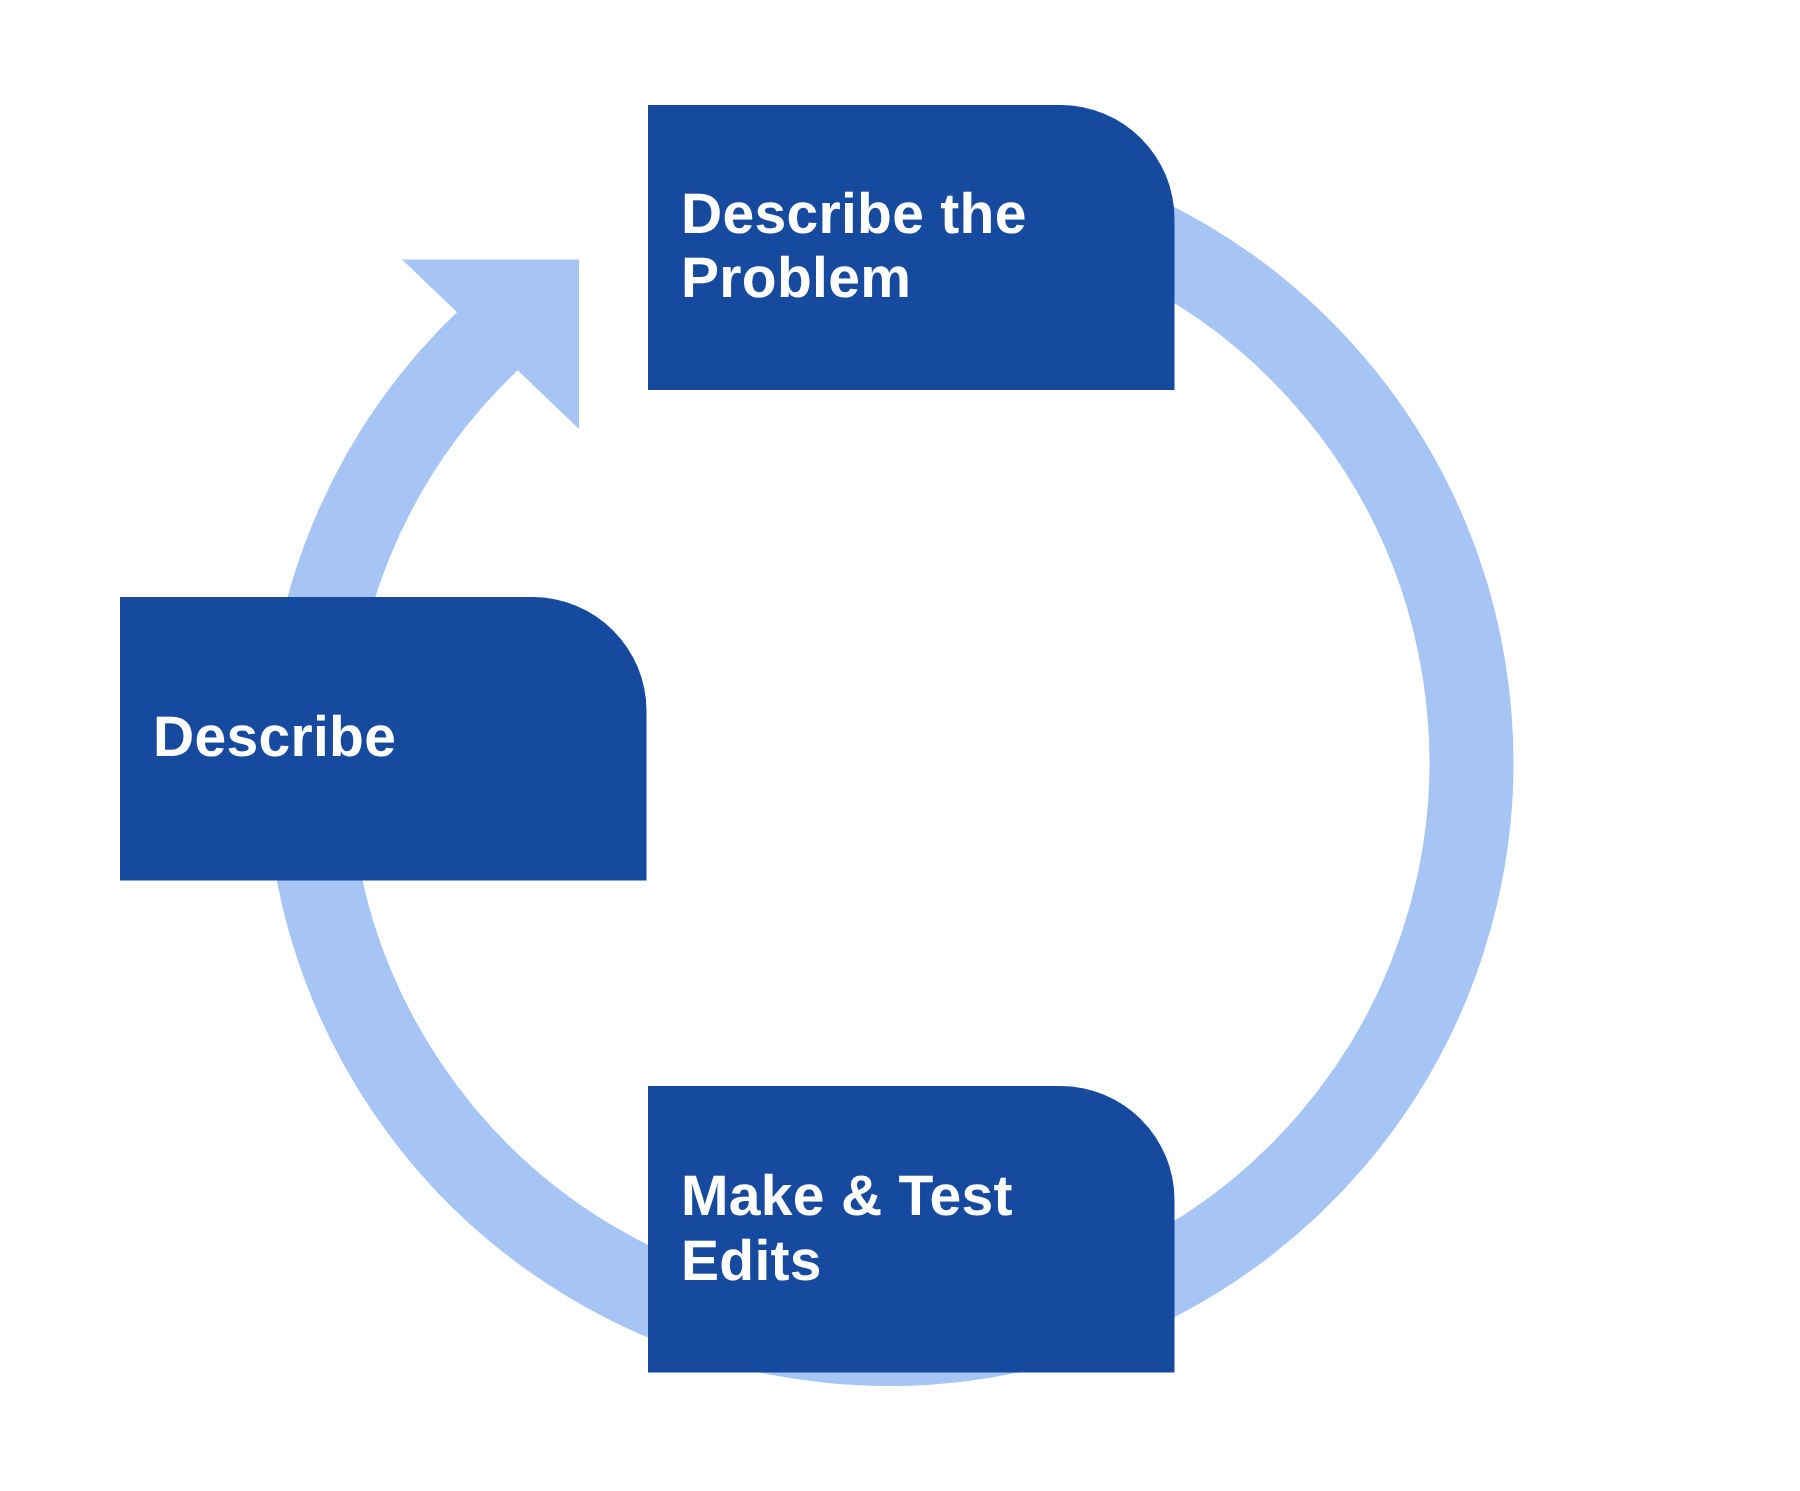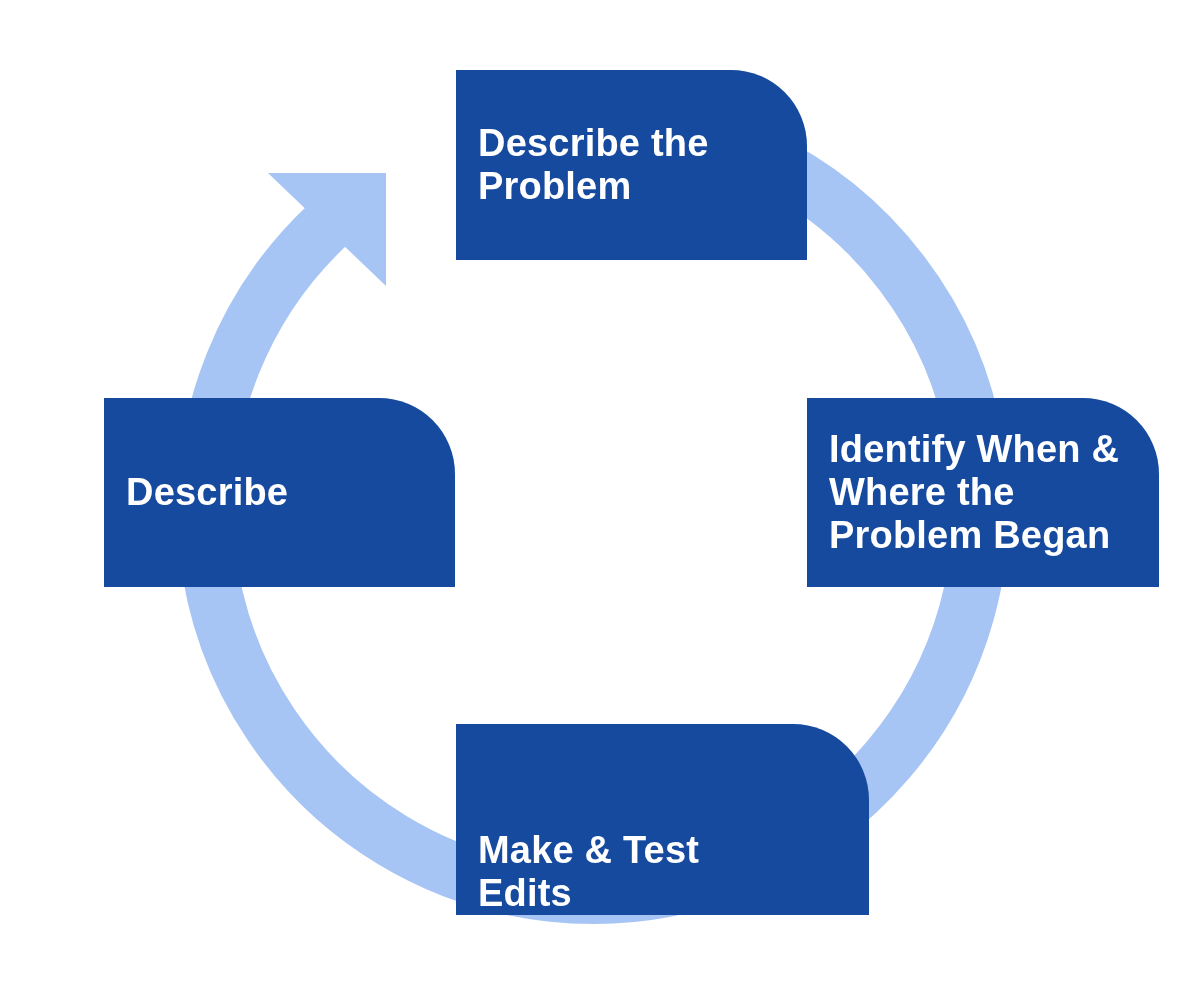--- a/index.html
+++ b/index.html
@@ -30,58 +30,52 @@
   }
   .arrow-head {
     fill: var(--ring-fill, #A6C4F4);
   }
   .step-box {
     position: absolute;
     background: var(--box-fill, #164A9E);
     border-top-right-radius: 76px;
     display: flex;
     align-items: center;
-    margin-left: 24px;
   }
   .step-label {
     color: var(--label-text, #ffffff);
     font-weight: 700;
     font-size: 38px;
     line-height: 43px;
     white-space: pre-line;
     padding-left: 22px;
     padding-right: 8px;
     letter-spacing: 0.2px;
   }
   .box-top    { left: 432px; top: 70px;  width: 351px; height: 190px; }
   .box-right  { left: 783px; top: 398px; width: 352px; height: 189px; }
-  .box-bottom { left: 432px; top: 724px; width: 413px; height: 191px; align-items: flex-end; }
+  .box-bottom { left: 432px; top: 724px; width: 351px; height: 191px; }
   .box-left   { left: 80px;  top: 398px; width: 351px; height: 189px; }
 </style>
 </head>
 <body>
 
 <div class="canvas">
 
   <svg class="ring-svg" viewBox="0 0 1200 994" aria-hidden="true">
 
     <path class="ring-arc" d="M 593 120 A 388 388 0 1 1 327.4 225.1"></path>
     <polygon class="arrow-head" points="268,173 386,173 386,286"></polygon>
   </svg>
 
   <div class="step-box box-top">
     <span class="step-label">Describe the
 Problem</span>
   </div>
 
-  <div class="step-box box-right">
-    <span class="step-label">Identify When &amp;
-Where the
-Problem Began</span>
-  </div>
 
   <div class="step-box box-bottom">
     <span class="step-label">Make &amp; Test
 Edits</span>
   </div>
 
   <div class="step-box box-left">
     <span class="step-label">Describe</span>
   </div>
 

